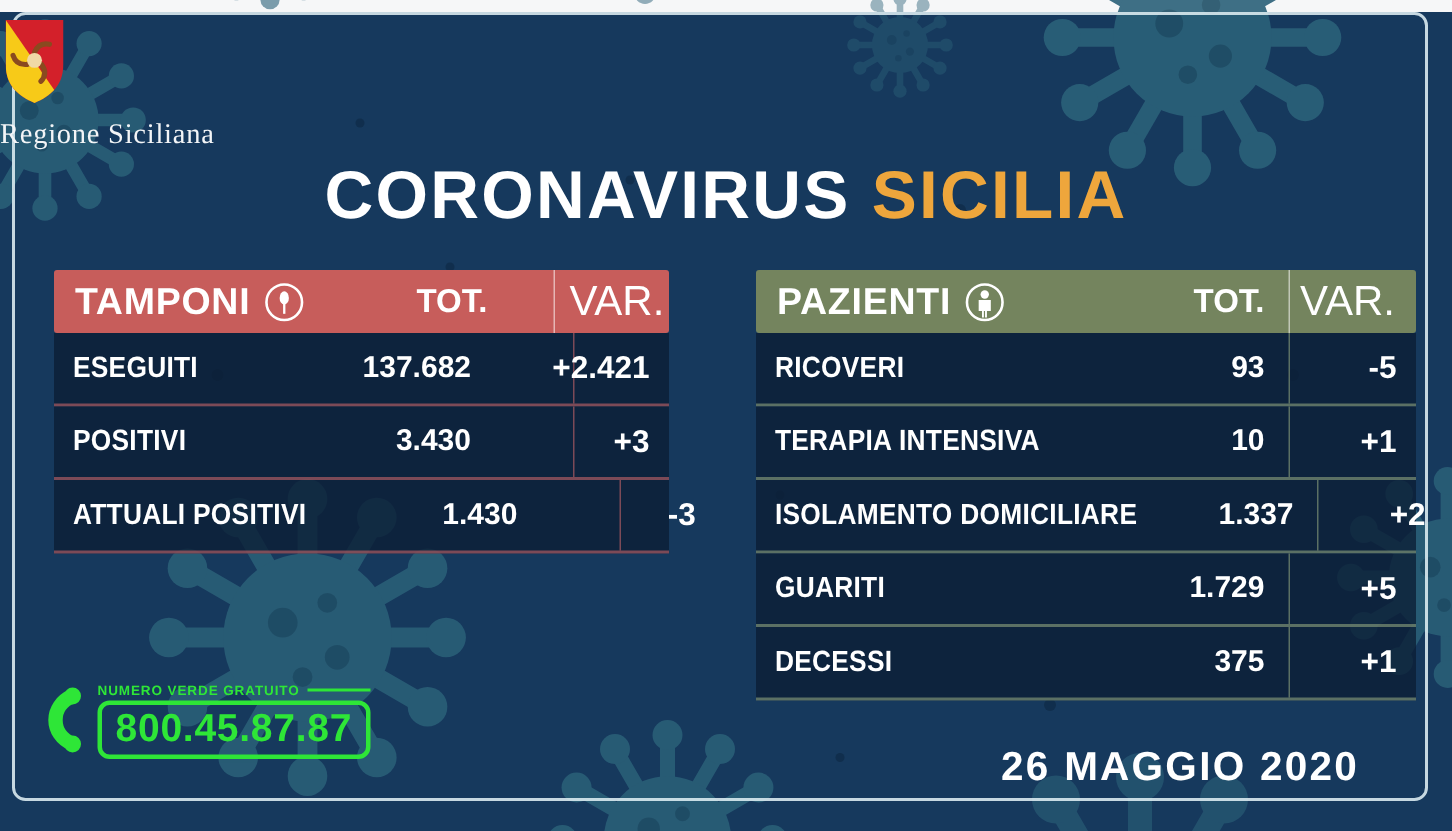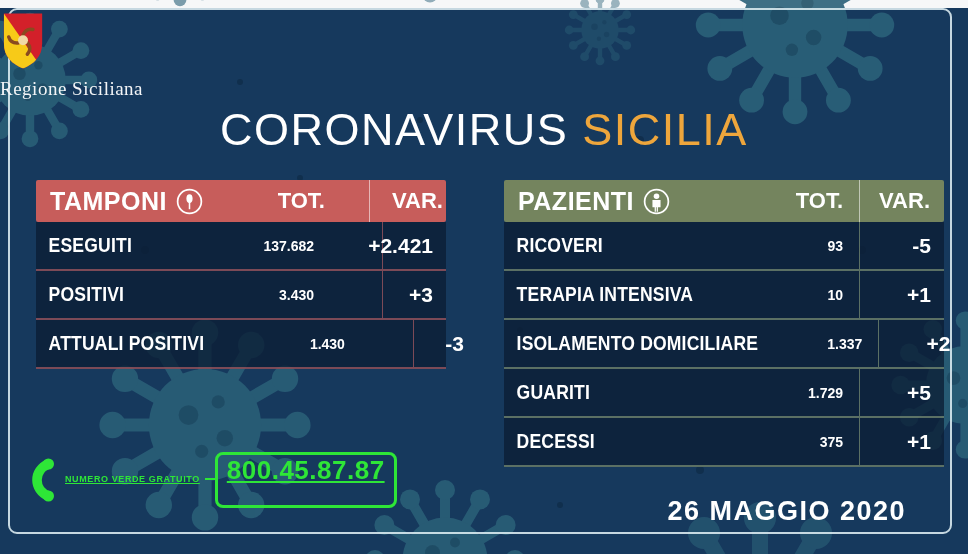--- a/index.html
+++ b/index.html
@@ -12,53 +12,53 @@
   .stage{position:relative;width:968px;height:554px;background:var(--bg);overflow:hidden;}
   .bg{position:absolute;left:0;top:0;z-index:0;color:var(--virus);}
   .frame{position:absolute;left:8px;top:8px;right:16px;bottom:20px;border:2px solid rgba(217,234,240,.9);border-radius:9px;z-index:1;pointer-events:none;}
   .layer{position:absolute;z-index:2;}
 
   
   .logo{left:0;right:0;top:11px;text-align:left;}
   .logo-label{margin-top:3px;color:#f3f5f7;font-family:"Liberation Serif","DejaVu Serif",serif;font-size:19px;letter-spacing:.5px;}
 
   
-  .title{left:0;right:0;top:104px;text-align:center;font-size:45px;font-weight:400;color:#fff;letter-spacing:1.5px;white-space:nowrap;}
+  .title{left:0;right:0;top:104px;text-align:center;font-size:45px;font-weight:700;color:#fff;letter-spacing:1.5px;white-space:nowrap;}
   .title .accent{color:var(--orange);}
 
   
   .table{top:180px;}
   .table.tamponi{left:36px;width:410px;}
   .table.pazienti{left:460px;width:440px;padding-left:44px;}
   .thead,.trow{display:grid;align-items:center;}
   .tamponi .thead,.tamponi .trow{grid-template-columns:1fr 110px 88px;gap:28px;}
   .pazienti .thead,.pazienti .trow{grid-template-columns:1fr 92px 85px;}
   .thead{height:42px;color:#fff;border-radius:2px;}
   .tamponi .thead{background:var(--red);}
   .pazienti .thead{background:var(--greenh);}
   .th-label{display:flex;align-items:center;gap:9px;padding-left:14px;font-size:25px;font-weight:800;letter-spacing:.5px;}
   .th-tot{font-size:22px;font-weight:800;text-align:right;padding-right:16px;}
-  .th-var{font-size:22px;font-weight:700;text-align:right;padding-right:14px;align-self:stretch;display:flex;align-items:center;justify-content:flex-end;border-left:1.5px solid rgba(255,255,255,.55);}
+  .th-var{font-size:28px;font-weight:400;text-align:right;padding-right:14px;align-self:stretch;display:flex;align-items:center;justify-content:flex-end;border-left:1.5px solid rgba(255,255,255,.55);}
   .trow{height:47px;background:var(--rowbg);}
   .tamponi .trow{border-bottom:2px solid var(--divred);}
   .pazienti .trow{border-bottom:2px solid var(--divgreen);}
   .td-label{padding-left:14px;font-size:19.5px;font-weight:800;color:#fff;letter-spacing:.2px;white-space:nowrap;transform:scaleX(.9);transform-origin:left center;}
-  .td-tot{font-size:14px;font-weight:800;color:#fff;text-align:right;padding-right:16px;}
+  .td-tot{font-size:20px;font-weight:800;color:#fff;text-align:right;padding-right:16px;}
   .td-var{font-size:21px;font-weight:800;color:#fff;text-align:right;padding-right:13px;align-self:stretch;display:flex;align-items:center;justify-content:flex-end;}
   .tamponi .td-var{border-left:1.5px solid var(--divred);margin-left:24px;}
   .pazienti .td-var{border-left:1.5px solid var(--divgreen);}
   .hicon{flex:0 0 auto;}
 
   
   .hotline{left:26px;top:452px;display:flex;align-items:stretch;gap:7px;color:var(--green);}
-  .hl-right{display:flex;flex-direction:row;justify-content:center;text-decoration:underline;}
+  .hl-right{display:flex;flex-direction:column;justify-content:center;}
   .hl-top{display:flex;align-items:center;gap:5px;margin-bottom:2px;}
   .hl-label{font-size:9px;font-weight:800;letter-spacing:.6px;white-space:nowrap;}
   .hl-line{flex:1;height:2px;background:var(--green);min-width:10px;}
-  .hl-number{border:3px solid var(--green);border-radius:8px;padding:0 9px 16px;font-size:26px;font-weight:800;letter-spacing:.5px;white-space:nowrap;}
+  .hl-number{border:3px solid var(--green);border-radius:8px;padding:0 9px 2px;font-size:26px;font-weight:800;letter-spacing:.5px;white-space:nowrap;}
 
   .date{right:62px;top:496px;font-size:27px;font-weight:800;color:#ffffff;letter-spacing:1.5px;white-space:nowrap;}
   .bottom-strip{left:0;right:0;bottom:0;height:8px;background:#f6f7f8;z-index:3;}
 </style>
 </head>
 <body>
 
 <div class="stage">
 
   <svg class="bg" width="968" height="554" viewBox="0 0 968 554" aria-hidden="true">

